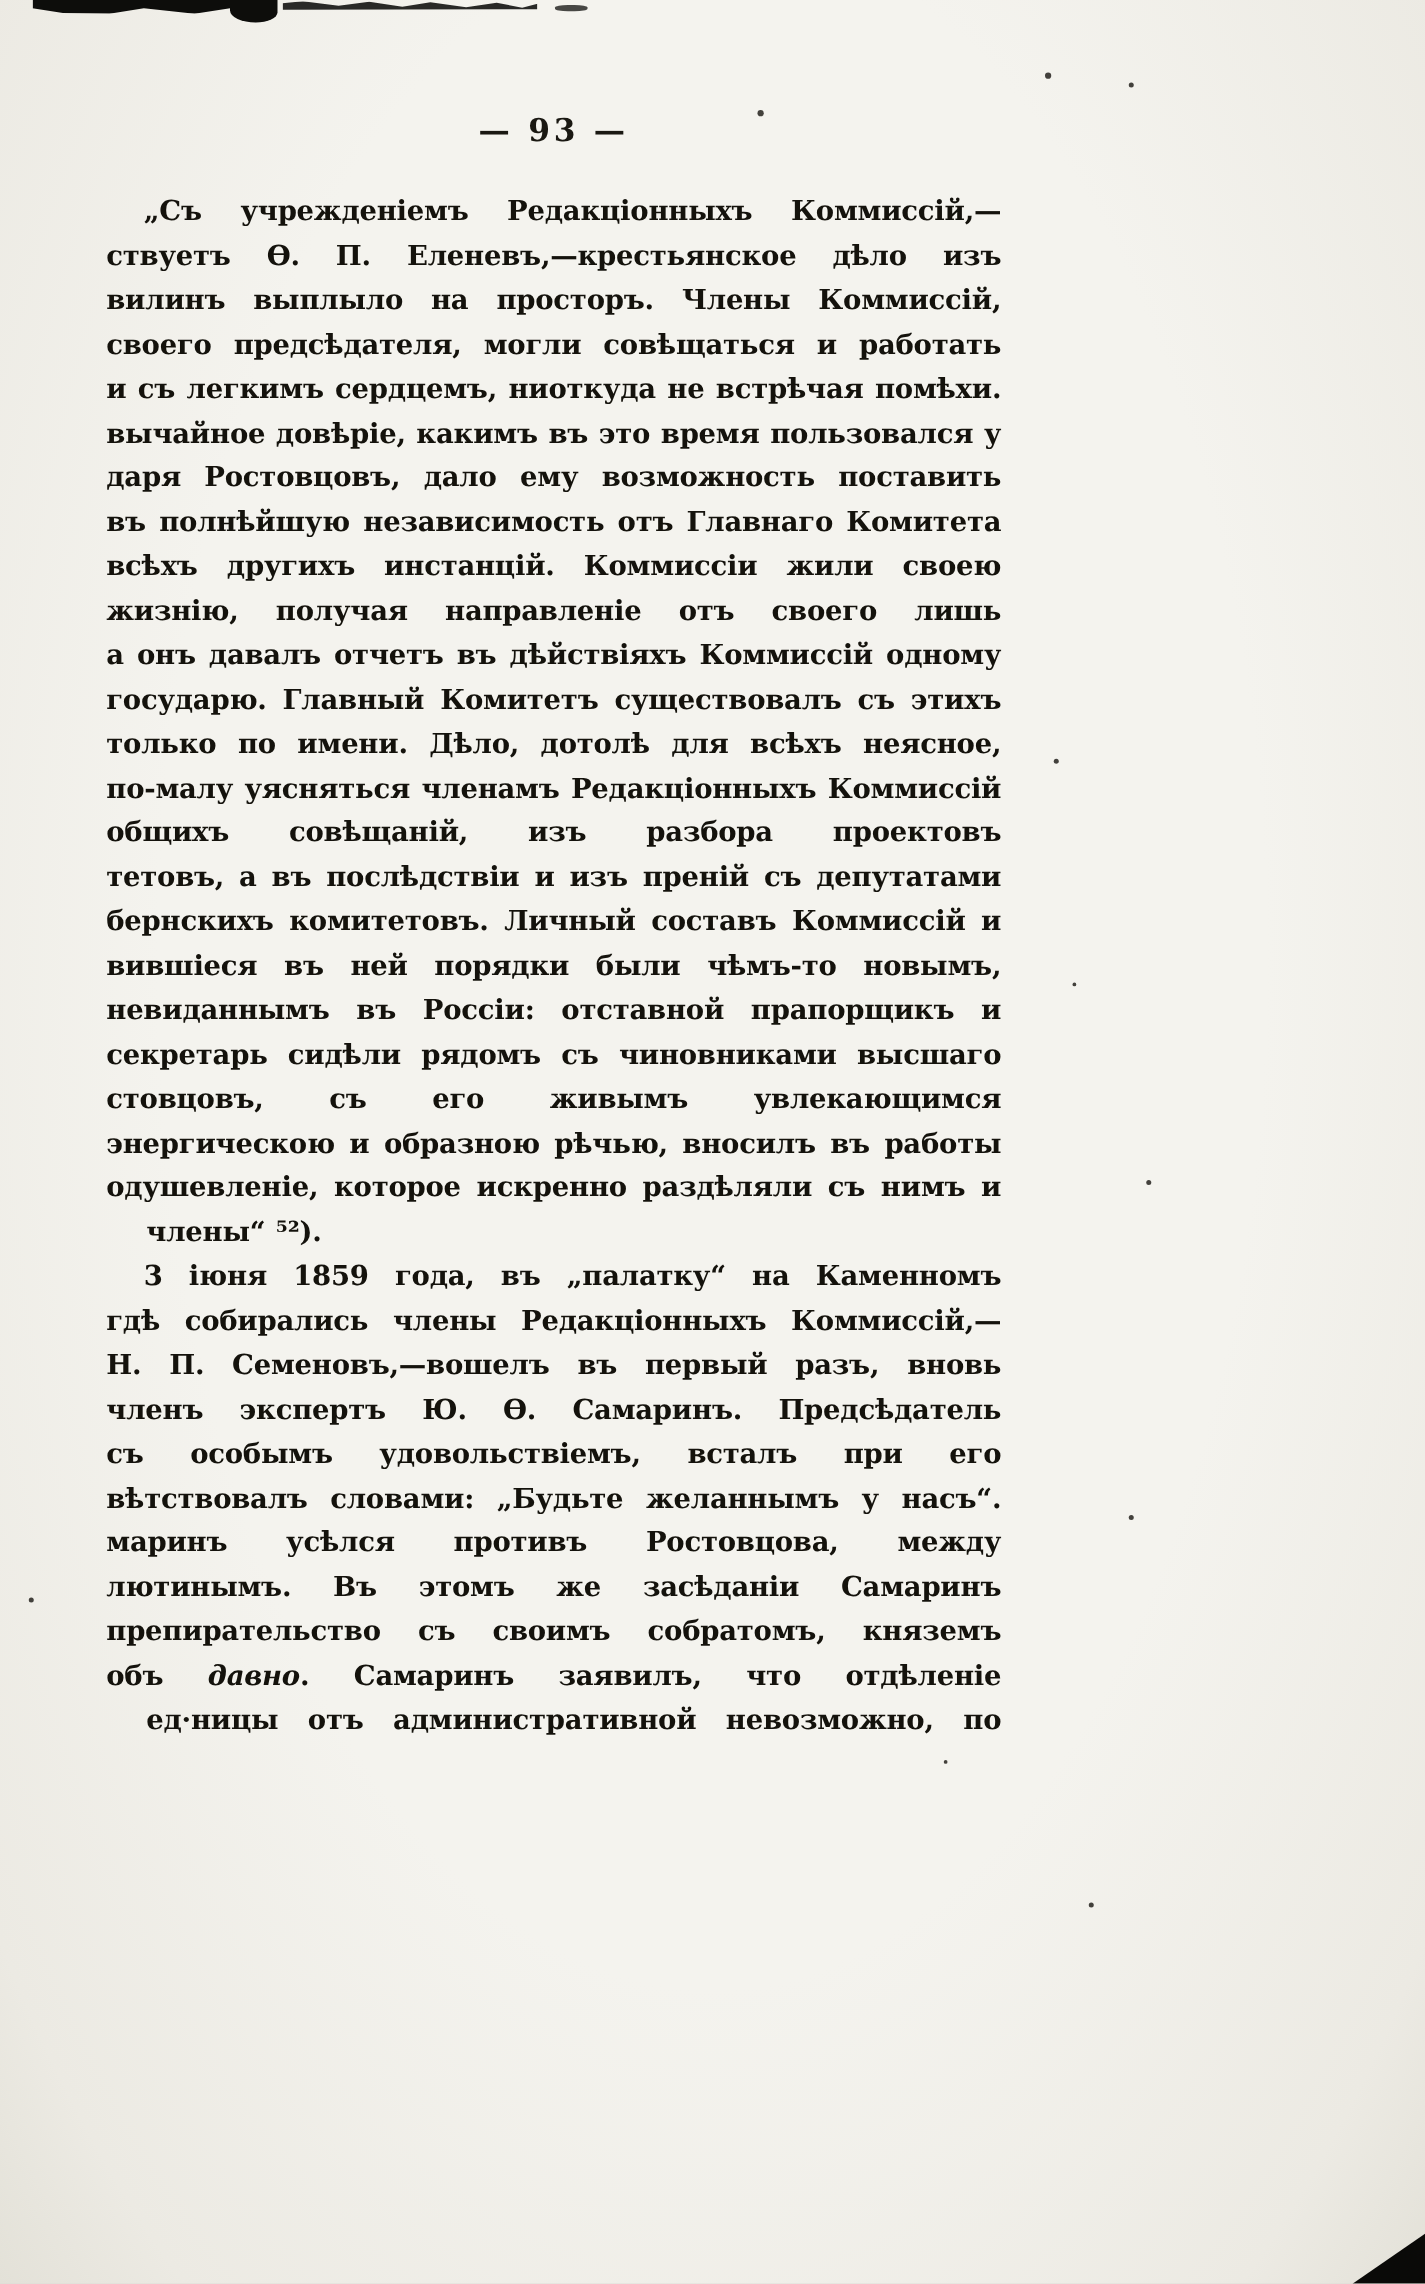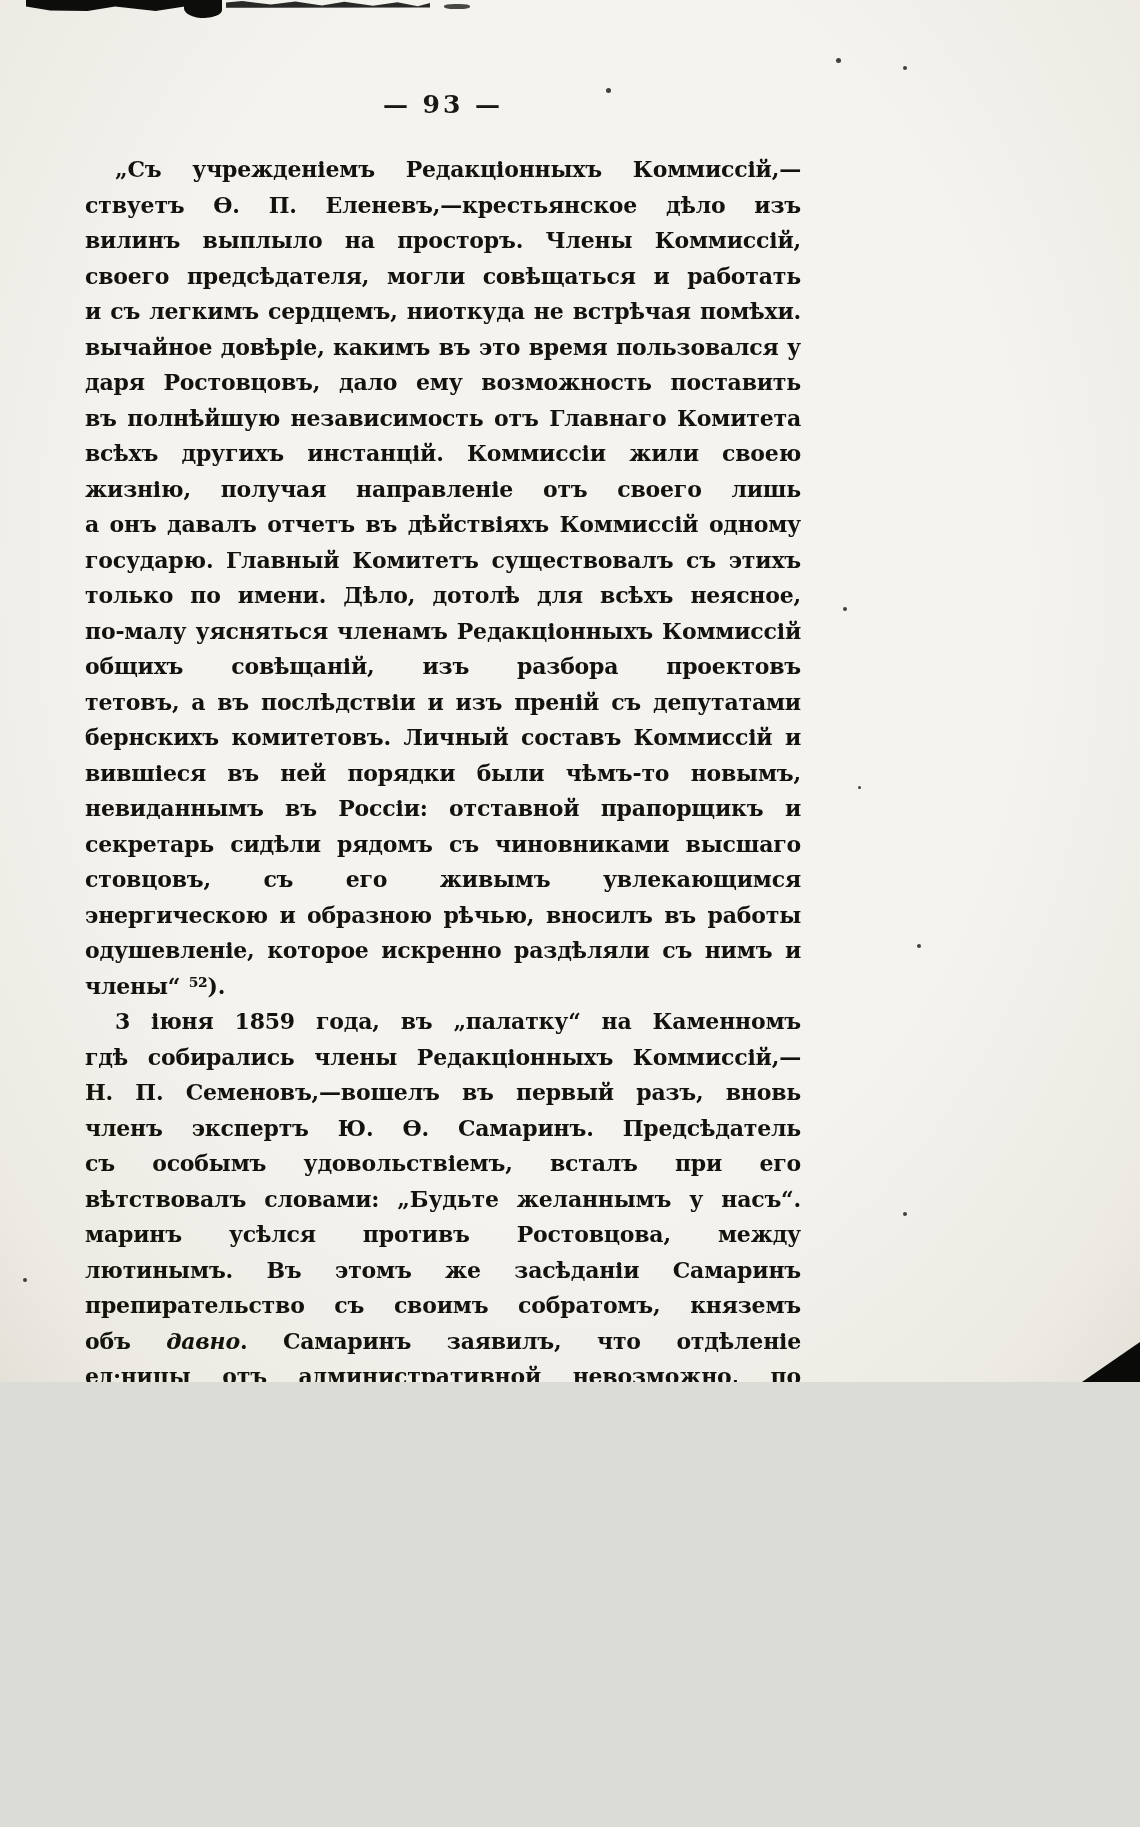--- a/index.html
+++ b/index.html
@@ -3,21 +3,21 @@
 <meta charset="utf-8">
 <style>
   html,body{margin:0;padding:0;}
   body{
     width:1140px;height:1827px;
     background:#dcdcd6;
     font-family:"DejaVu Serif", serif;
   }
   .page{
     position:relative;
-    width:1140px;height:1382px;
+    width:1140px;height:1827px;
     background:radial-gradient(ellipse at 50% 42%, #f4f3ee 55%, #eceae3 88%, #e3e1d8 100%);
     overflow:hidden;
     color:#17150f;
   }
   .page-number{
     position:absolute;
     top:90px;left:85px;width:716px;
     text-align:center;
     font-size:25px;
     font-weight:700;
@@ -36,21 +36,21 @@
   .para{display:block;}
   .line{
     height:35.5px;
     line-height:35.5px;
     overflow:hidden;
     text-align:justify;
     text-align-last:justify;
     white-space:normal;
   }
   .para .line:first-child{text-indent:30px;}
-  .para .line:last-child{text-align-last:left;}
+  .para .line:last-child{text-align-last:left;margin-left:32px;}
   .line i{font-style:italic;}
   
   .smudge{position:absolute;background:#0d0d0b;}
   .smudge-a{
     left:26px;top:0;width:162px;height:11px;
     clip-path:polygon(0 0,100% 0,100% 55%,80% 100%,55% 60%,38% 100%,15% 95%,0 60%);
   }
   .smudge-b{
     left:184px;top:0;width:38px;height:18px;
     border-radius:0 0 55% 65%;

